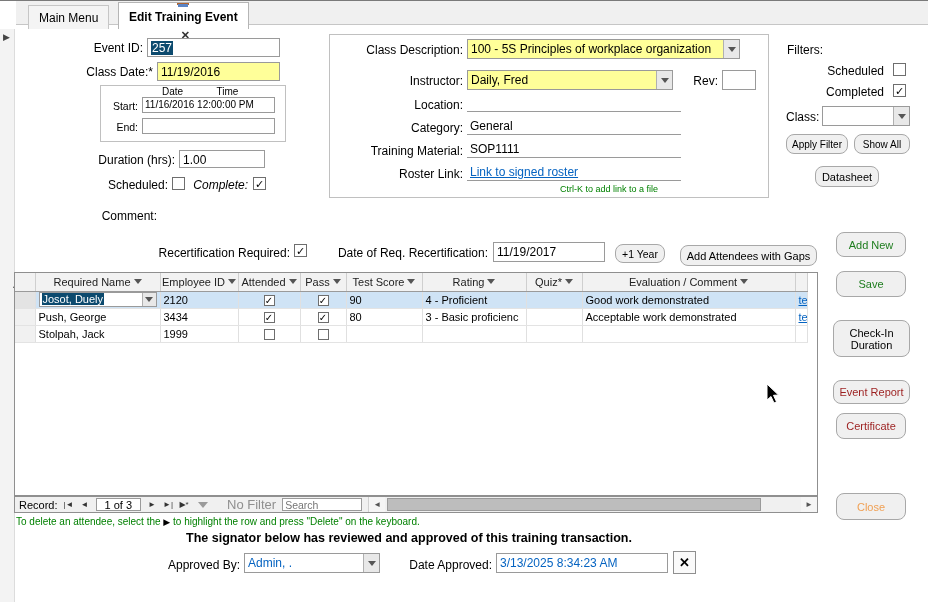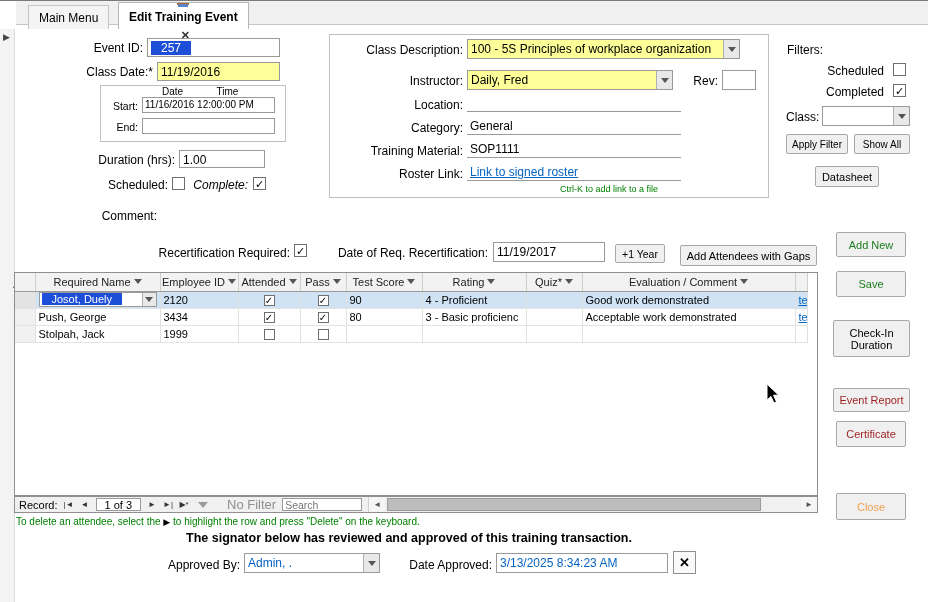--- a/index.html
+++ b/index.html
@@ -29,28 +29,28 @@
   .groupbox { position: absolute; border: 1px solid #c0c0c0; background: transparent; }
   .chk { position: absolute; width: 13px; height: 13px; border: 1px solid #6e6e6e; background: #fff; font-size: 11px; line-height: 12px; text-align: center; color: #000; }
   .chk-inline { display: inline-block; width: 11px; height: 11px; border: 1px solid #6e6e6e; background: #fff; font-size: 10px; line-height: 10px; text-align: center; vertical-align: middle; }
 
   
   .combo { position: absolute; border: 1px solid #9a9a9a; background: #fff; display: flex; align-items: stretch; overflow: hidden; }
   .combo .val { flex: 1; padding: 2px 3px; font-size: 12px; white-space: nowrap; overflow: hidden; }
   .combo .dbtn { width: 16px; background: #e8e8e8; border-left: 1px solid #b0b0b0; display: flex; align-items: center; justify-content: center; }
   .tri { width: 0; height: 0; border-left: 4px solid transparent; border-right: 4px solid transparent; border-top: 5px solid #555; }
 
-  .selhl { background: #1d4ed8; color: #fff; padding: 0 10px; }
+  .selhl { background: #0c4a6e; color: #fff; padding: 0 1px; }
 
   .link { color: #0563c1; text-decoration: underline; }
   .hint-green { color: #008000; }
 
-  .btn { position: absolute; background: #f0f0f0; border: 1px solid #a8a8a8; border-radius: 2px; font-size: 11px; display: flex; align-items: center; justify-content: center; text-align: center; cursor: default; font-family: "Liberation Sans", sans-serif; }
+  .btn { position: absolute; background: #f0f0f0; border: 1px solid #a8a8a8; border-radius: 8px; font-size: 11px; display: flex; align-items: center; justify-content: center; text-align: center; cursor: default; font-family: "Liberation Sans", sans-serif; }
   .btn.green { color: #1e7d1e; }
-  .btn.maroon { color: #9c1f1f; margin-top: 8px; }
+  .btn.maroon { color: #9c1f1f; }
   .btn.orange { color: #f0a054; }
 
   
   .grid-wrap { position: absolute; left: 14px; top: 271px; width: 804px; height: 224px; border: 1px solid #8f8f8f; background: #fff; overflow: hidden; }
   table.grid { border-collapse: collapse; table-layout: fixed; width: 792px; font-size: 11px; }
   table.grid th { height: 18px; background: #f2f2f2; border-right: 1px solid #cfcfcf; border-bottom: 1px solid #9a9a9a; font-weight: normal; color: #222; padding: 0 2px; white-space: nowrap; overflow: hidden; }
   table.grid th .hwrap { display: flex; align-items: center; justify-content: center; gap: 3px; }
   table.grid td { height: 17px; border-right: 1px solid #e0e0e0; border-bottom: 1px solid #e3e3e3; padding: 0 3px; white-space: nowrap; overflow: hidden; }
   td.rowsel, th.rowsel { background: #f1f1f1; border-right: 1px solid #bdbdbd; }
   tr.selrow td { background: #cfe3f5; }

